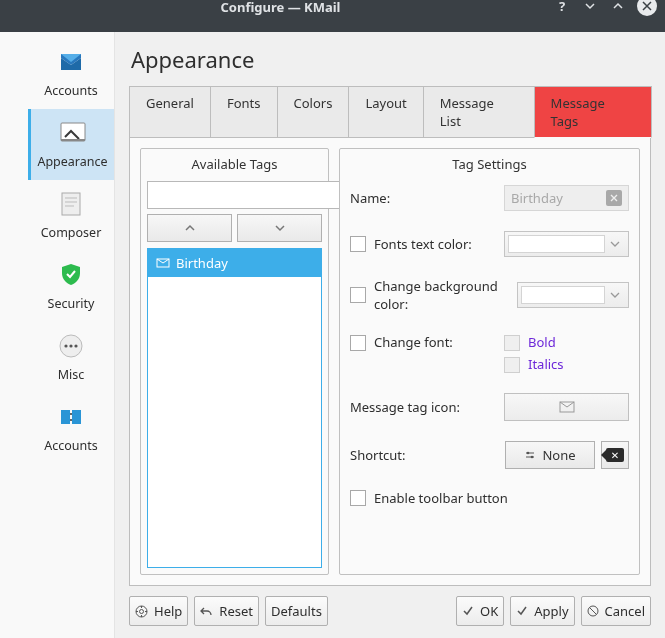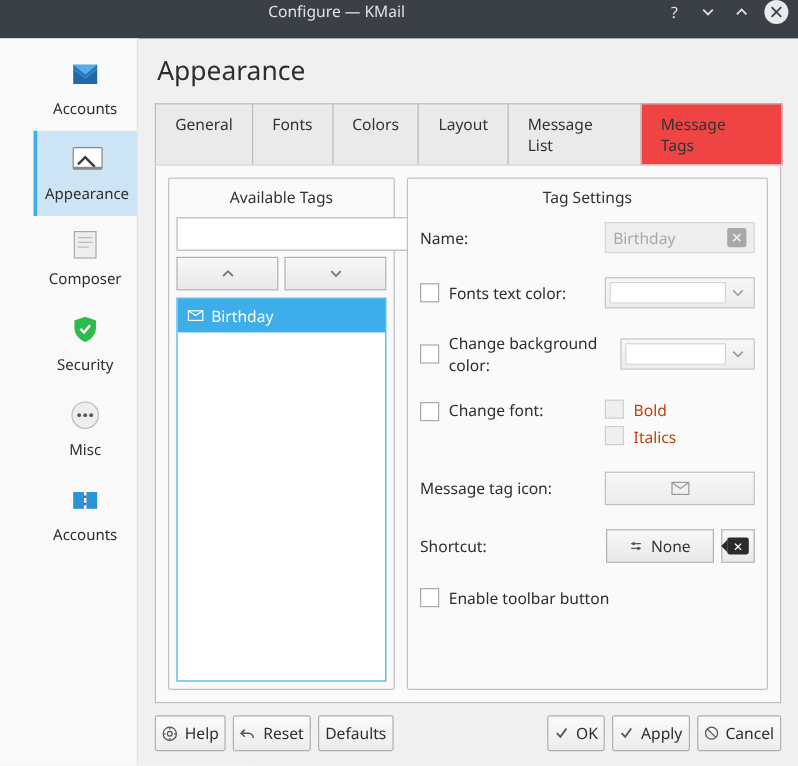--- a/index.html
+++ b/index.html
@@ -1,18 +1,18 @@
 <!DOCTYPE html>
 <html><head>
 <meta charset="utf-8">
 <style>
 * { box-sizing: border-box; margin: 0; padding: 0; font-family: "Noto Sans", "Segoe UI", sans-serif; font-size: 13px; }
 body { width: 665px; height: 638px; background: #f0f0f0; overflow: hidden; }
 
-.titlebar { height: 32px; background: #3a4045; color: #e0e3e6; display: flex; align-items: flex-start; padding: 0 8px; }
+.titlebar { height: 32px; background: #3a4045; color: #e0e3e6; display: flex; align-items: flex-end; padding: 16px 8px; font-weight: bold; }
 .title-text { flex: 1; text-align: center; font-size: 13px; color: #dfe2e5; }
 .title-btns { display: flex; gap: 10px; align-items: center; }
 .title-btn { width: 18px; height: 18px; display: flex; align-items: center; justify-content: center; color: #dfe2e5; cursor: pointer; }
 .title-close { width: 20px; height: 20px; border-radius: 50%; background: #e8eaec; color: #3a4045; display: flex; align-items: center; justify-content: center; }
 
 .content { display: flex; height: calc(100% - 32px); }
 
 .sidebar { width: 115px; background: #f9f9f9; border-right: 1px solid #e4e4e4; padding-top: 6px; }
 .side-item { display: flex; flex-direction: column; align-items: center; padding: 8px 4px 10px; cursor: pointer; margin-left: 28px; }
 .side-item.active { background: #cde4f5; border-left: 3px solid #3daee9; }
@@ -49,21 +49,21 @@
 .name-field { width: 125px; height: 26px; background: #eeeeee; border: 1px solid #d6d6d6; display: flex; align-items: center; padding: 0 6px; color: #a8a8a8; gap: 6px; }
 .name-clear { width: 16px; height: 16px; background: #a8a8a8; border-radius: 2px; display:flex; align-items:center; justify-content:center; color:#eee; }
 
 .chk { width: 16px; height: 16px; border: 1px solid #a8a8a8; background: #fff; margin-right: 8px; flex-shrink:0; }
 .chk.disabled { background: #efefef; border-color: #cfcfcf; }
 .color-combo { width: 125px; height: 26px; border: 1px solid #c4c4c4; background: linear-gradient(#f7f7f7,#ececec); display:flex; align-items:center; padding: 3px; }
 .color-swatch { flex: 1; height: 100%; background: #fff; border: 1px solid #d4d4d4; }
 .combo-arrow { width: 20px; display:flex; align-items:center; justify-content:center; color: #888; }
 
 .font-opts { display:flex; flex-direction:column; gap: 4px; margin-left: auto; width: 125px; }
-.font-opt { display:flex; align-items:flex-start; color:#c2410c; }
+.font-opt { display:flex; align-items:flex-end; color:#6d28d9; }
 
 .icon-btn { width: 125px; height: 28px; border: 1px solid #c0c0c0; background: linear-gradient(#f7f7f7,#ececec); display:flex; align-items:center; justify-content:center; color:#888; }
 
 .shortcut-wrap { display:flex; gap: 6px; justify-content: center; }
 .none-btn { width: 90px; height: 28px; border: 1px solid #b0b0b0; background: linear-gradient(#f7f7f7,#e9e9e9); display:flex; align-items:center; justify-content:center; gap:6px; color:#333; }
 .clear-sc { width: 28px; height: 28px; border:1px solid #b0b0b0; background: linear-gradient(#f7f7f7,#e9e9e9); display:flex; align-items:center; justify-content:center; }
 .clear-sc-inner { width:18px; height:14px; background:#2b2b2b; border-radius:2px; display:flex; align-items:center; justify-content:center; color:#fff; font-size:10px; position:relative; }
 .clear-sc-inner::before { content:""; position:absolute; left:-5px; top:2px; border-top:5px solid transparent; border-bottom:5px solid transparent; border-right:5px solid #2b2b2b; }
 
 .footer { display:flex; gap: 6px; padding-top: 10px; }

